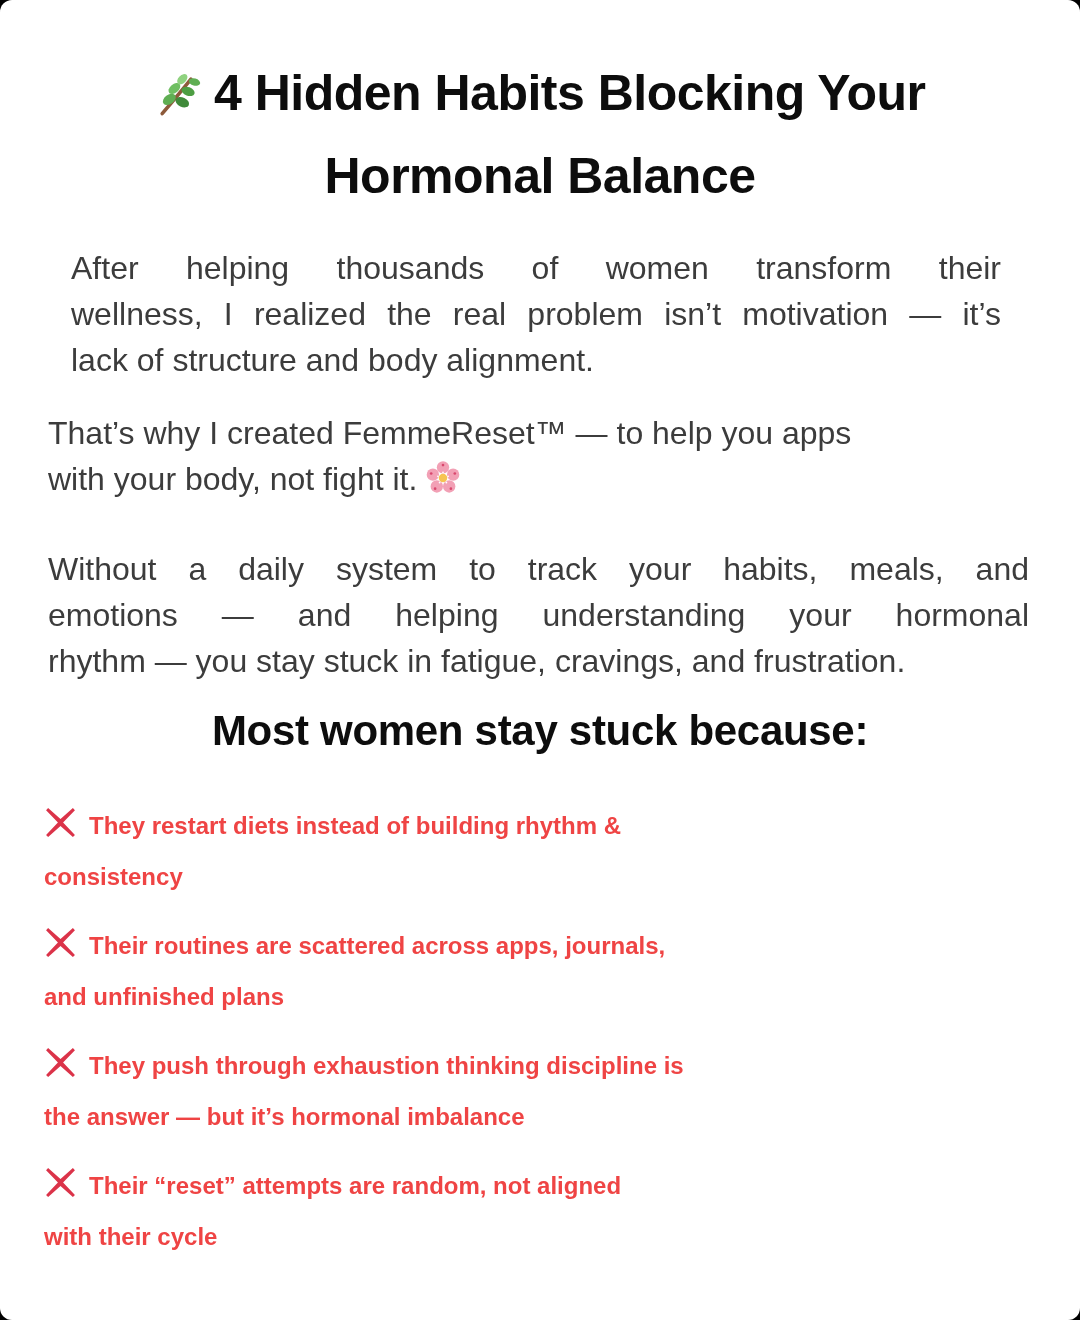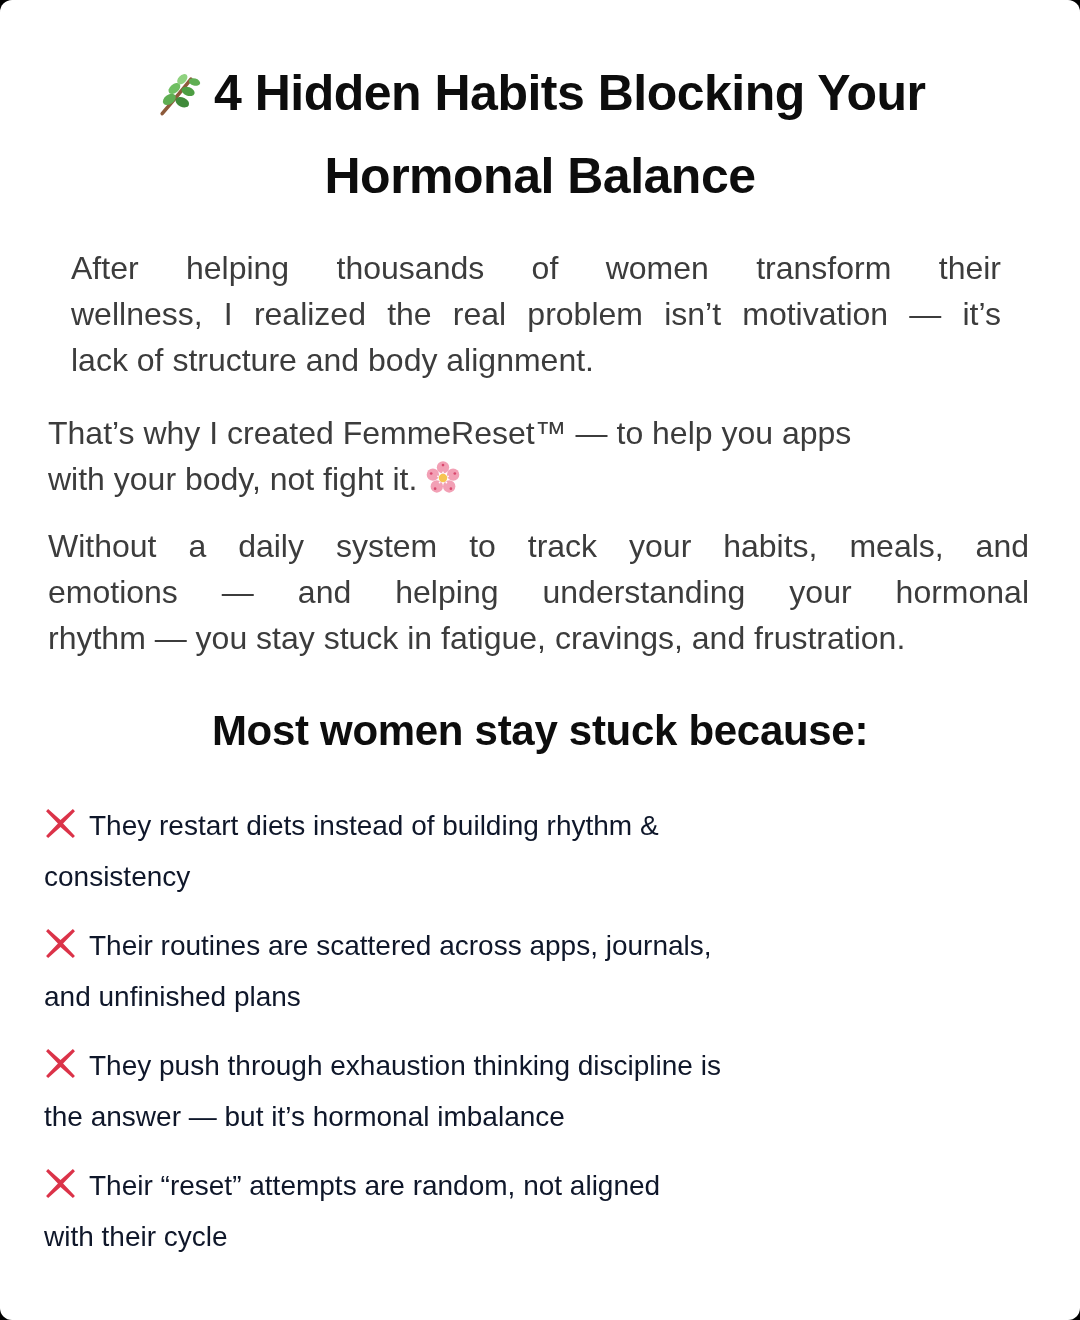--- a/index.html
+++ b/index.html
@@ -40,21 +40,21 @@
 
   
   .para {
     position: absolute;
     font-size: 32px;
     line-height: 46px;
     color: #3c3c3c;
   }
   .para-1 { top: 245px; left: 55px;  width: 930px; margin-left: 16px; }
   .para-2 { top: 410px; left: 48px;  width: 930px; }
-  .para-3 { top: 523px; left: 48px;  width: 981px; }
+  .para-3 { top: 546px; left: 48px;  width: 981px; }
   .jl { text-align: justify; text-align-last: justify; }
   .jl.last { text-align-last: left; }
 
   
   .section-heading {
     position: absolute;
     top: 705px;
     left: 0;
     width: 100%;
     text-align: center;
@@ -67,24 +67,24 @@
   }
 
   
   .bullets {
     position: absolute;
     top: 803px;
     left: 44px;
     width: 990px;
   }
   .bullet {
-    font-size: 28px;
+    font-size: 24px;
     line-height: 46px;
-    font-weight: 400;
-    color: #0f172a;
+    font-weight: 700;
+    color: #ef4444;
     margin-bottom: 23px;
   }
   .cross-wrap {
     display: inline-block;
     vertical-align: -5px;
     margin-right: 12px;
   }
   .blossom-wrap {
     display: inline-block;
     vertical-align: -6px;

